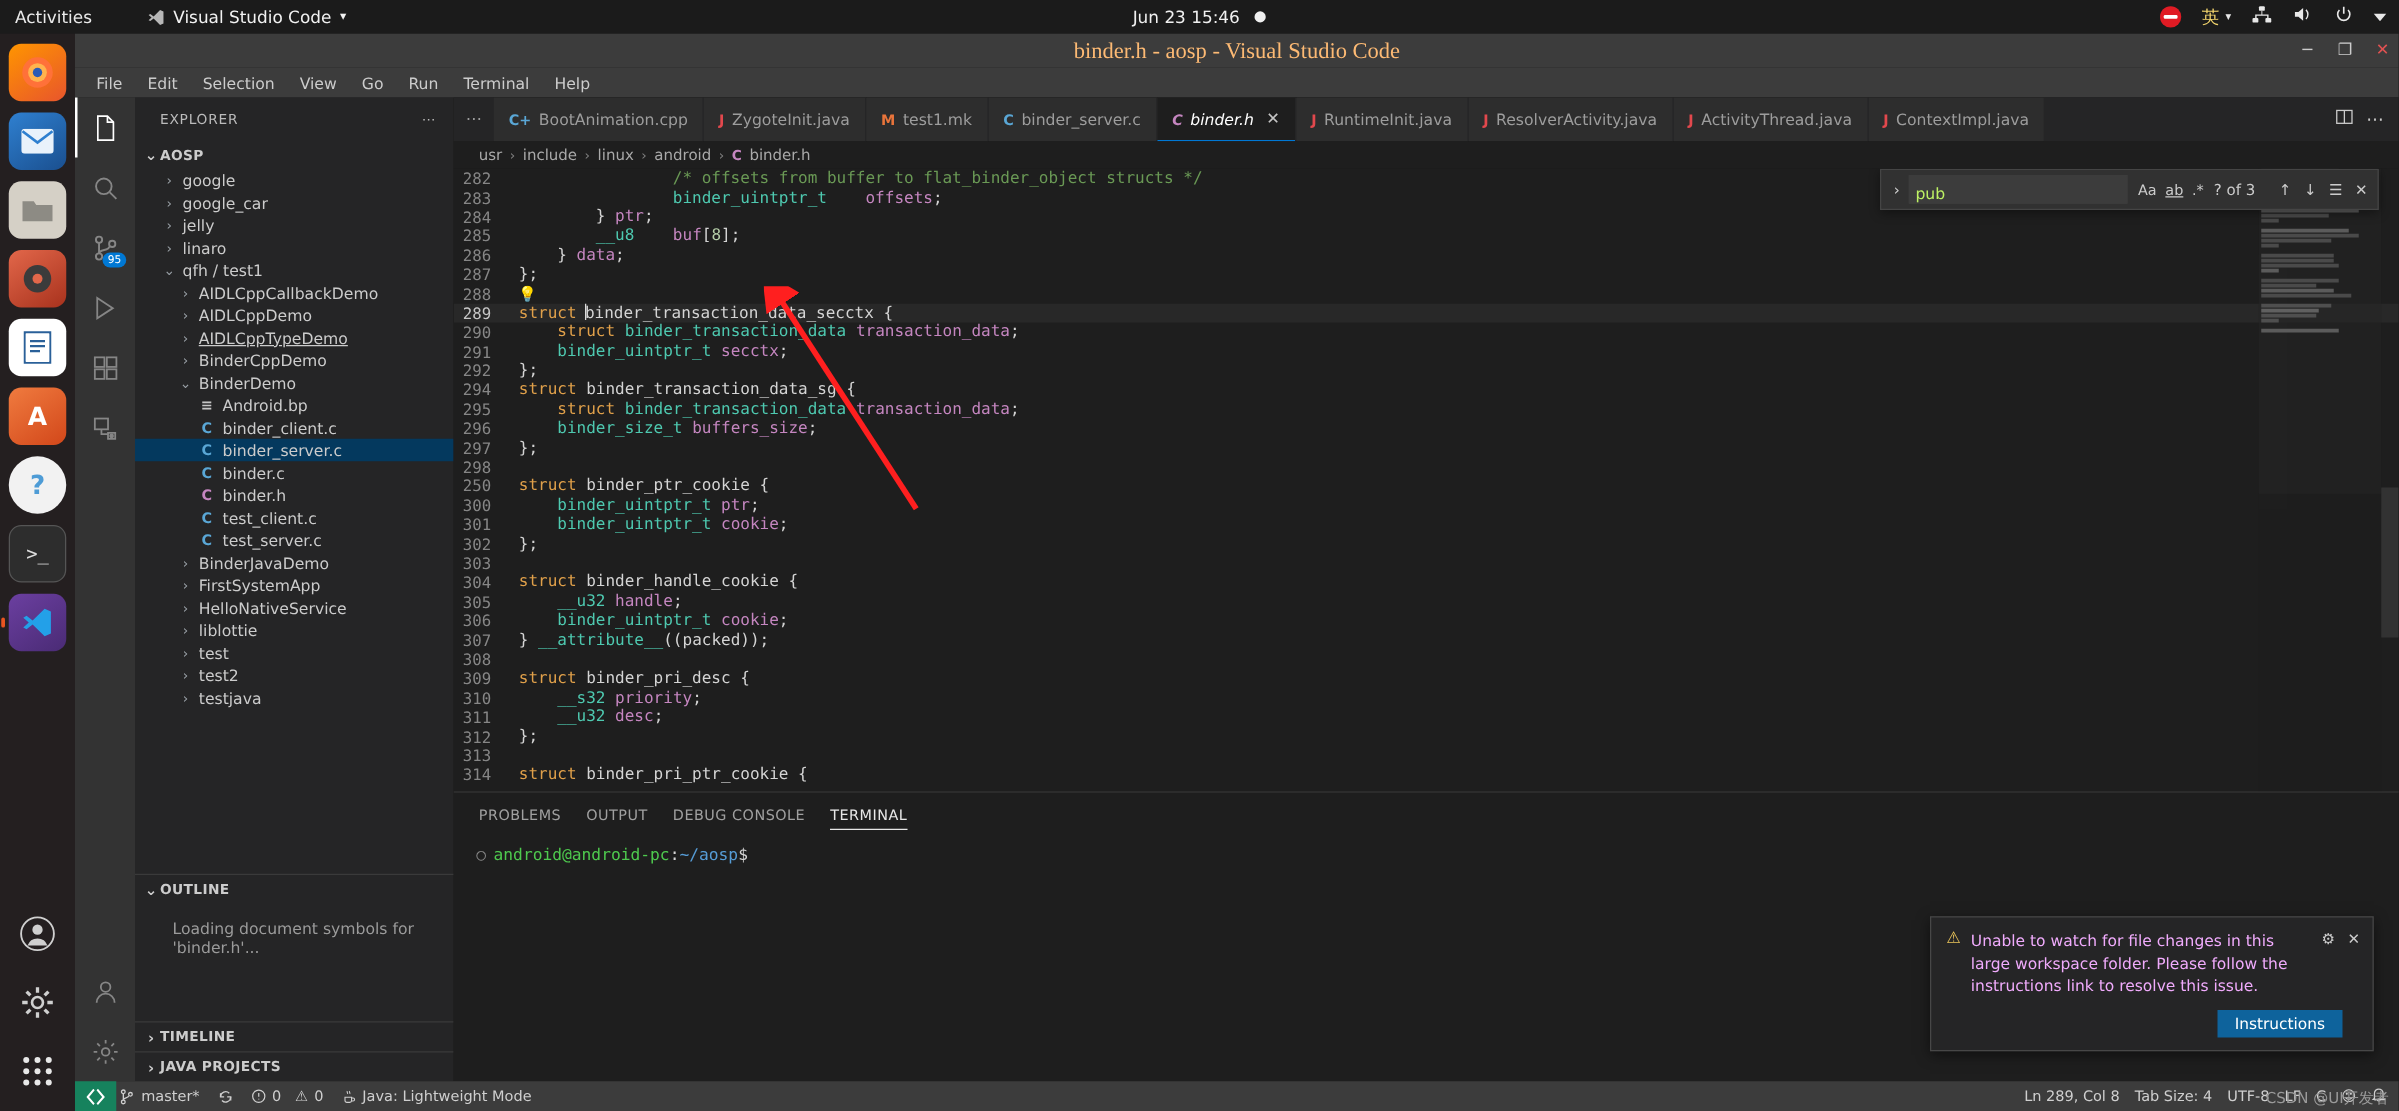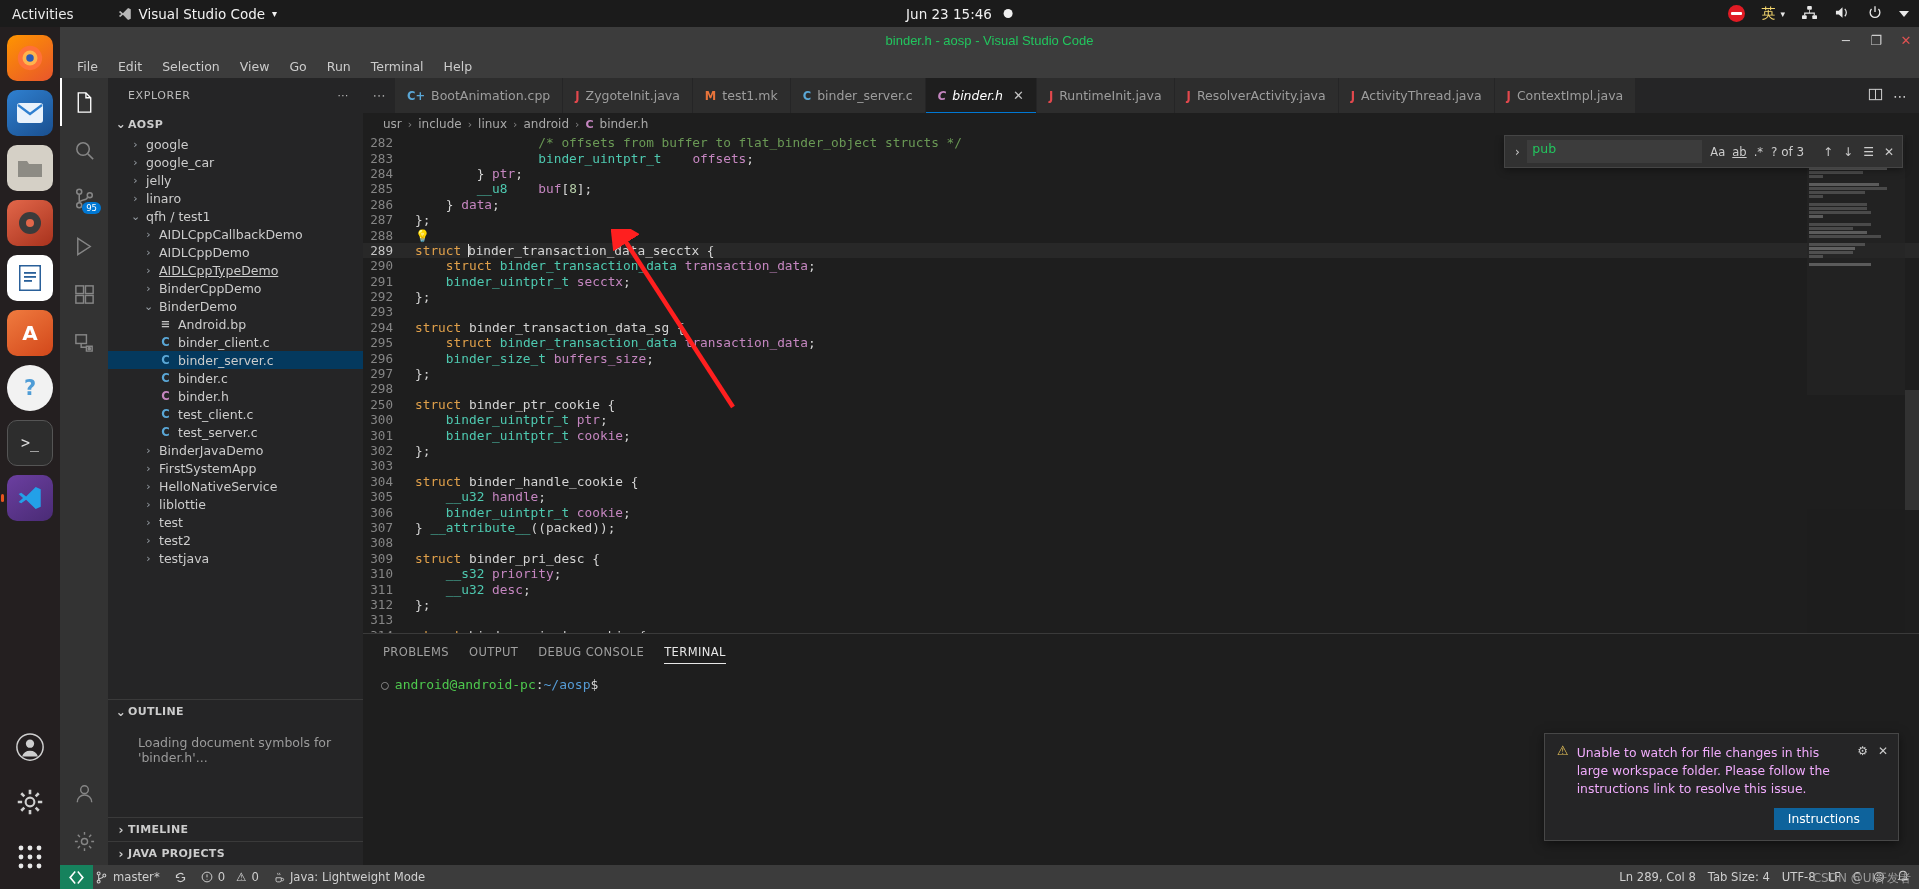--- a/index.html
+++ b/index.html
@@ -36,21 +36,21 @@
   }
   .dock-item { width: 46px; height: 46px; border-radius: 10px; margin-bottom: 9px; position: relative;
                display: flex; align-items: center; justify-content: center; font-size: 20px; color: #fff; }
   .dock-spacer { flex: 1; }
   .dot-indicator { position: absolute; left: -6px; top: 50%; transform: translateY(-50%); width: 3px; height: 8px; background: #e95420; border-radius: 2px;}
 
   
   .vscode { position: absolute; top: 27px; left: 60px; width: 1859px; height: 862px; background: #1e1e1e; }
 
   .titlebar { height: 27px; background: #3c3c3c; display: flex; align-items: center; justify-content: center; position: relative; }
-  .titlebar .title { color: #22c55e; font-size: 13px; font-family: Liberation Sans, sans-serif; }
+  .titlebar .title { color: #fdba74; font-size: 18px; font-family: Liberation Serif, serif; }
   .win-btns { position: absolute; right: 6px; display: flex; gap: 16px; align-items: center; color: #cccccc; font-size: 13px; }
   .win-btns span { cursor: default; width: 14px; text-align: center; }
   .win-close { color: #e05252 !important; }
 
   .menubar { height: 24px; background: #3c3c3c; display: flex; align-items: center; padding-left: 8px; gap: 2px; }
   .menubar .mi { color: #cccccc; font-size: 12.5px; padding: 2px 9px; border-radius: 3px; }
 
   .body-area { position: absolute; top: 51px; left: 0; right: 0; bottom: 24px; display: flex; }
 
   
@@ -122,22 +122,22 @@
   .minimap { position: absolute; right: 14px; top: 0; bottom: 0; width: 98px; background: #1e1e1e; opacity:.55;}
   .mm-line { height: 3px; margin-bottom: 1px; }
   .mm-slider { position:absolute; right: 0; top: 0; width: 98px; height: 260px; background: #ffffff0a;}
   .editor-scrollbar { position: absolute; right: 0; top: 255px; width: 14px; height: 120px; background: #4f4f4f66; }
 
   
   .find-widget { position: absolute; top: 0px; right: 16px; height: 33px; background: #313131;
                  border: 1px solid #454545; display: flex; align-items: center; padding: 0 4px 0 2px;
                  box-shadow: 0 2px 8px #00000066; z-index: 20;}
   .fw-toggle { width: 20px; text-align: center; color: #cccccc; font-size: 12px; }
-  .fw-input { width: 175px; height: 23px; background: #3c3c3c; border: 1px solid #3c3c3c; color: #22c55e;
-              font-size: 12.5px; padding: 0 4px; display: flex; align-items: flex-start; font-family: "DejaVu Sans", sans-serif;}
+  .fw-input { width: 175px; height: 23px; background: #3c3c3c; border: 1px solid #3c3c3c; color: #bef264;
+              font-size: 12.5px; padding: 0 4px; display: flex; align-items: flex-end; font-family: "DejaVu Sans", sans-serif;}
   .fw-opts { display: flex; align-items: center; gap: 7px; padding: 0 8px; color: #cccccc; font-size: 11.5px; }
   .fw-count { color: #cccccc; font-size: 12px; width: 52px; }
   .fw-btns { display: flex; align-items: center; gap: 10px; color: #cccccc; font-size: 12px; padding-right: 4px;}
 
   
   .arrow-svg { position: absolute; pointer-events: none; z-index: 15; }
 
   
   .panel { height: 232px; background: #1e1e1e; border-top: 1px solid #3a3a3a; display: flex; flex-direction: column; }
   .panel-tabs { height: 35px; display: flex; align-items: center; padding-left: 20px; gap: 20px; }
@@ -583,21 +583,20 @@
               <div class="code-line"><span class="ln">283</span><span class="src"><span class="pl">                </span><span class="ty">binder_uintptr_t</span><span class="pl">    </span><span class="var">offsets</span><span class="pl">;</span></span></div>
               <div class="code-line"><span class="ln">284</span><span class="src"><span class="pl">        } </span><span class="var">ptr</span><span class="pl">;</span></span></div>
               <div class="code-line"><span class="ln">285</span><span class="src"><span class="pl">        </span><span class="ty">__u8</span><span class="pl">    </span><span class="var">buf</span><span class="pl">[</span><span class="num">8</span><span class="pl">];</span></span></div>
               <div class="code-line"><span class="ln">286</span><span class="src"><span class="pl">    } </span><span class="var">data</span><span class="pl">;</span></span></div>
               <div class="code-line"><span class="ln">287</span><span class="src"><span class="pl">};</span></span></div>
               <div class="code-line"><span class="ln">288</span><span class="src"><span class="bulb">💡</span></span></div>
               <div class="code-line cur"><span class="ln cur">289</span><span class="src"><span class="kw">struct</span> <span class="cursor-bar"></span><span class="pl">binder_transaction_data_secctx</span><span class="pl"> {</span></span></div>
               <div class="code-line"><span class="ln">290</span><span class="src"><span class="pl">    </span><span class="kw">struct</span><span class="pl"> </span><span class="ty">binder_transaction_data</span><span class="pl"> </span><span class="var">transaction_data</span><span class="pl">;</span></span></div>
               <div class="code-line"><span class="ln">291</span><span class="src"><span class="pl">    </span><span class="ty">binder_uintptr_t</span><span class="pl"> </span><span class="var">secctx</span><span class="pl">;</span></span></div>
               <div class="code-line"><span class="ln">292</span><span class="src"><span class="pl">};</span></span></div>
-              <div class="code-line"><span class="ln">293</span><span class="src"></span></div>
               <div class="code-line"><span class="ln">294</span><span class="src"><span class="kw">struct</span><span class="pl"> binder_transaction_data_sg {</span></span></div>
               <div class="code-line"><span class="ln">295</span><span class="src"><span class="pl">    </span><span class="kw">struct</span><span class="pl"> </span><span class="ty">binder_transaction_data</span><span class="pl"> </span><span class="var">transaction_data</span><span class="pl">;</span></span></div>
               <div class="code-line"><span class="ln">296</span><span class="src"><span class="pl">    </span><span class="ty">binder_size_t</span><span class="pl"> </span><span class="var">buffers_size</span><span class="pl">;</span></span></div>
               <div class="code-line"><span class="ln">297</span><span class="src"><span class="pl">};</span></span></div>
               <div class="code-line"><span class="ln">298</span><span class="src"></span></div>
               <div class="code-line"><span class="ln">250</span><span class="src"><span class="kw">struct</span><span class="pl"> binder_ptr_cookie {</span></span></div>
               <div class="code-line"><span class="ln">300</span><span class="src"><span class="pl">    </span><span class="ty">binder_uintptr_t</span><span class="pl"> </span><span class="var">ptr</span><span class="pl">;</span></span></div>
               <div class="code-line"><span class="ln">301</span><span class="src"><span class="pl">    </span><span class="ty">binder_uintptr_t</span><span class="pl"> </span><span class="var">cookie</span><span class="pl">;</span></span></div>
               <div class="code-line"><span class="ln">302</span><span class="src"><span class="pl">};</span></span></div>
               <div class="code-line"><span class="ln">303</span><span class="src"></span></div>

